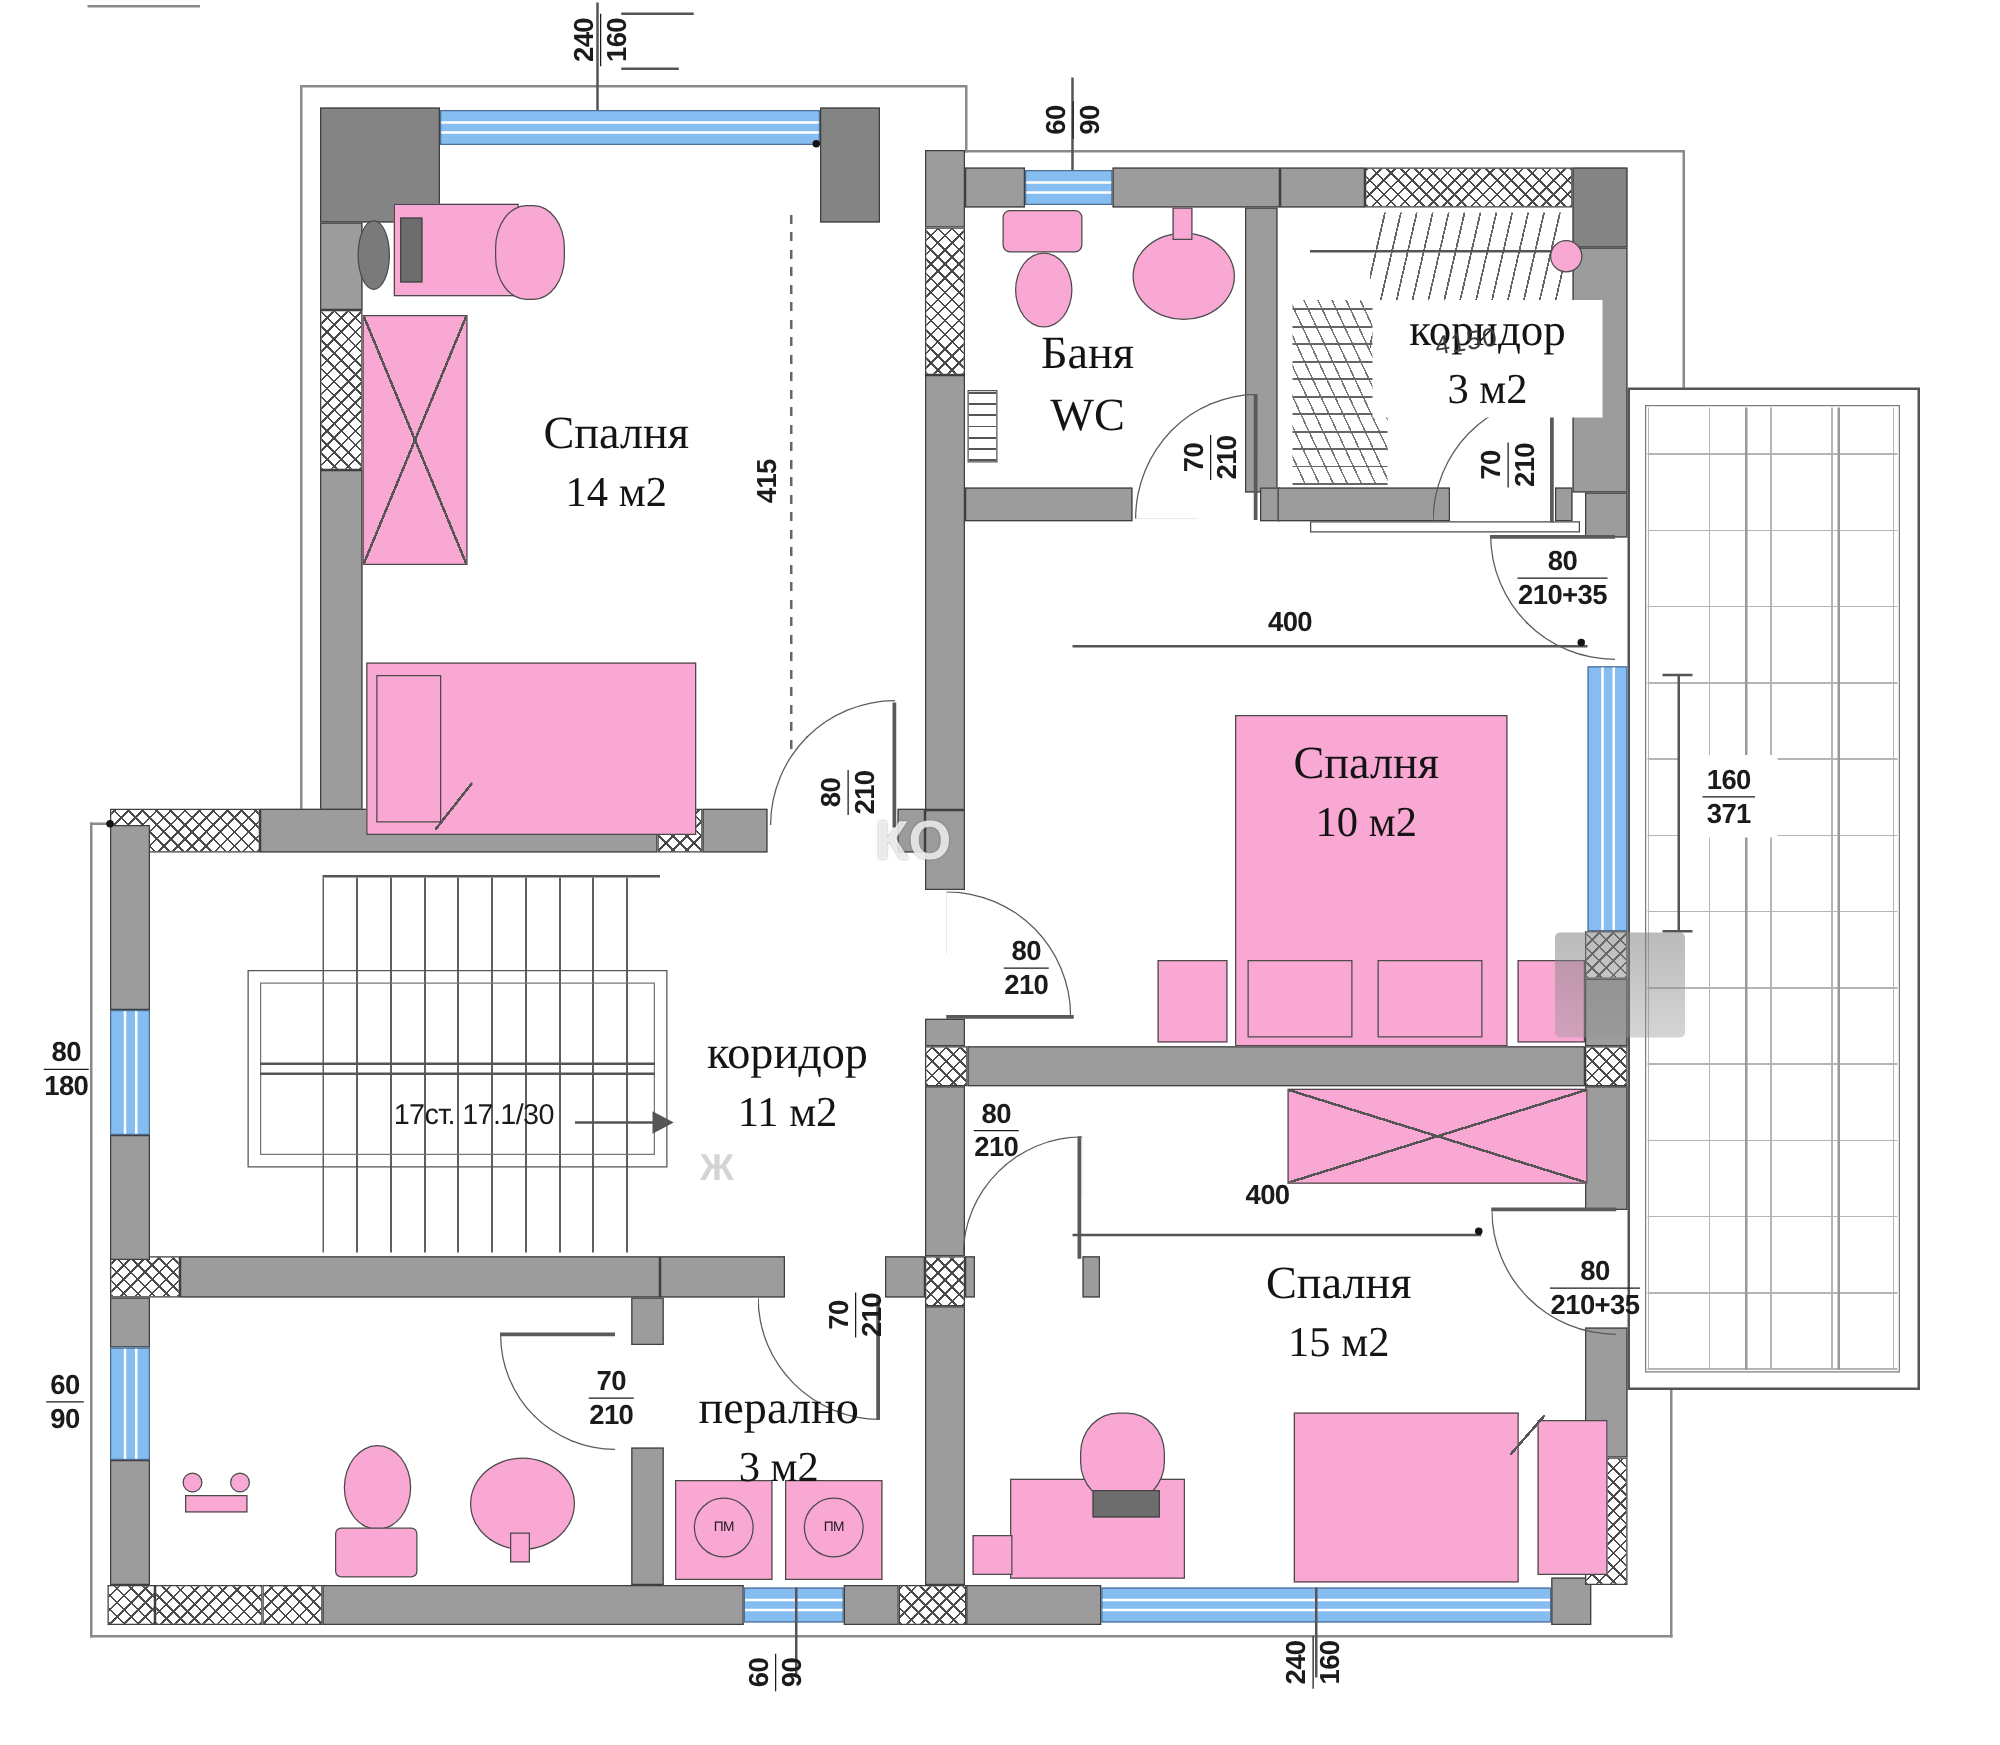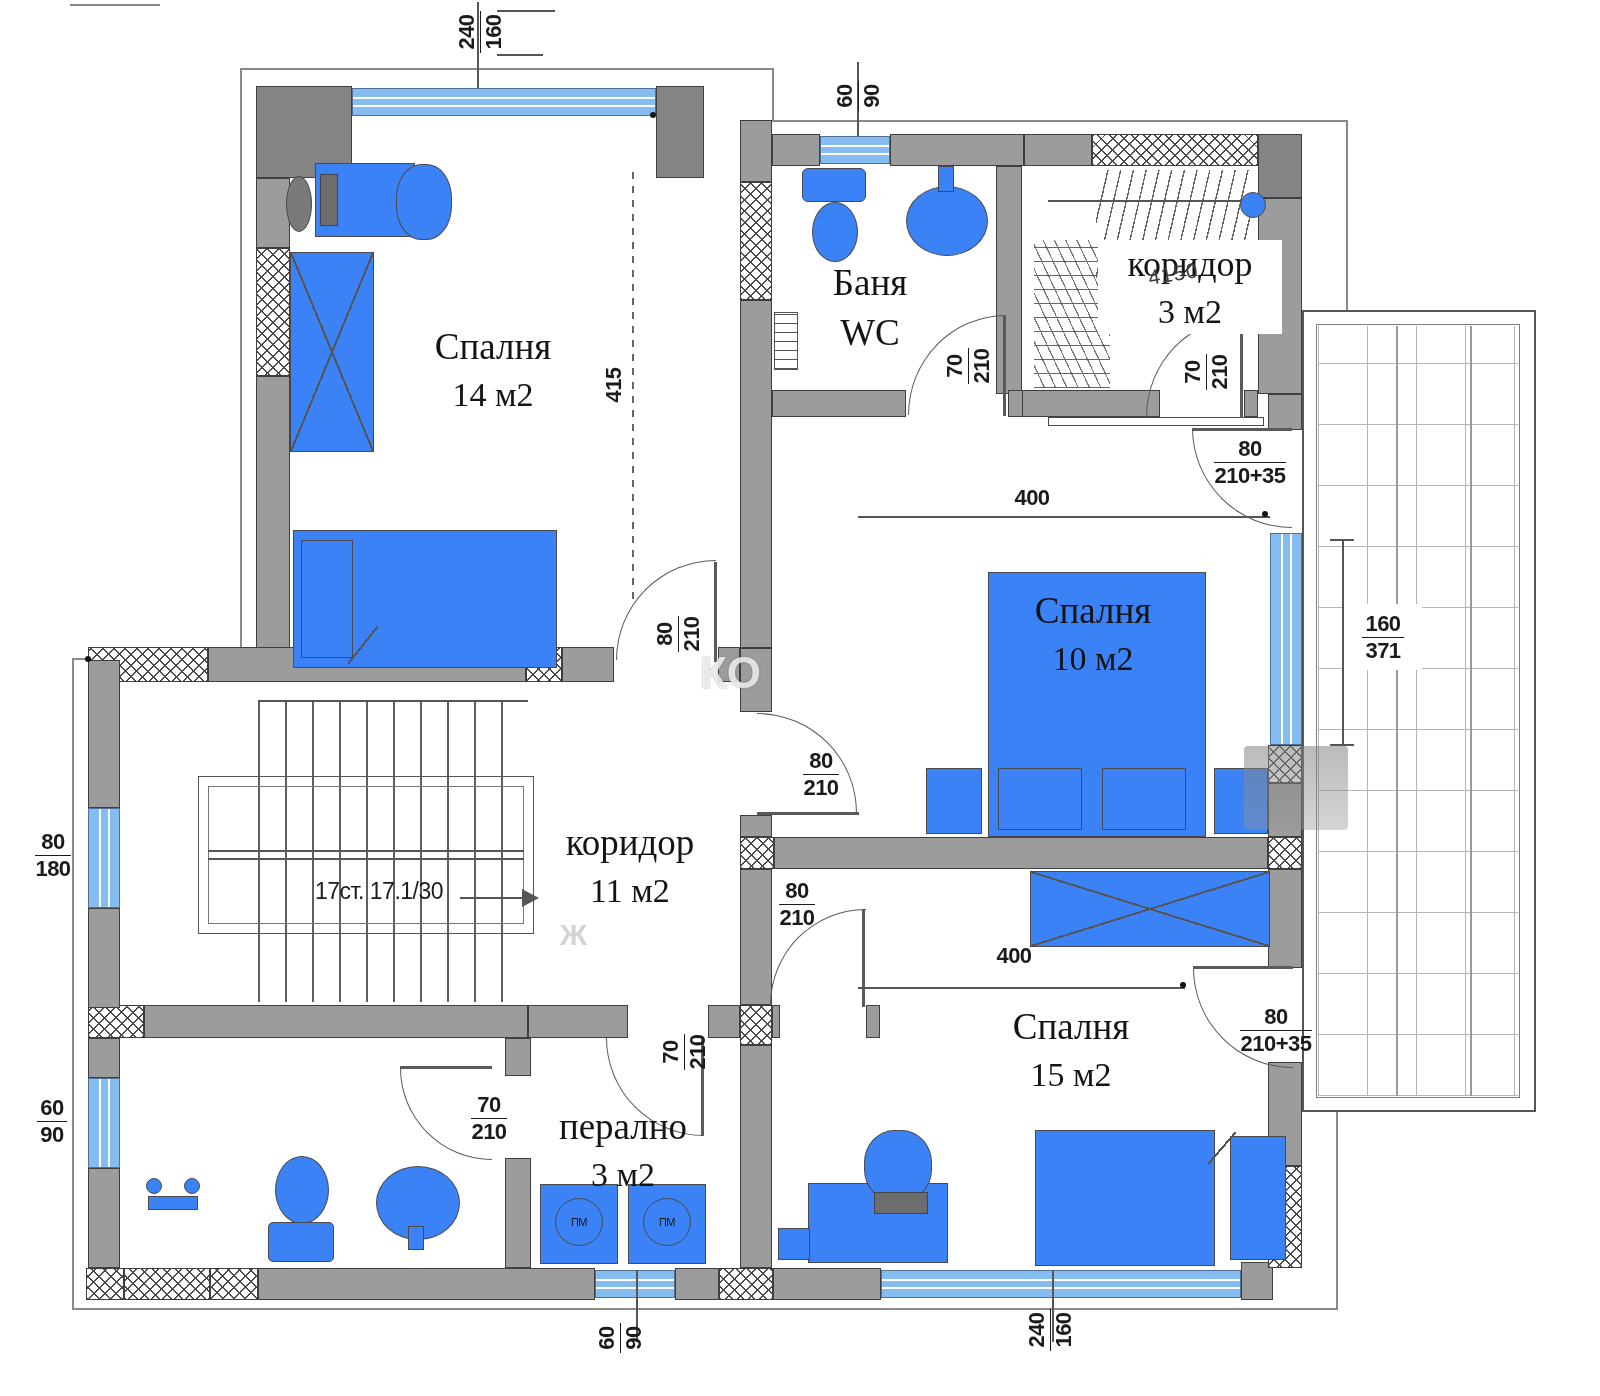--- a/index.html
+++ b/index.html
@@ -16,21 +16,21 @@
   .win-v::before,.win-v::after{content:"";position:absolute;top:0;bottom:0;width:2px;background:#fff;}
   .win-v::before{left:32%;} .win-v::after{left:62%;}
   .thin{position:absolute;background:#8a8a8a;}
   .dline{position:absolute;background:#555;}
   .dashv{position:absolute;width:1.5px;background:repeating-linear-gradient(#666 0 7px,transparent 7px 14px);}
   .arc{position:absolute;box-sizing:border-box;border:1.6px solid #5a5a5a;background:transparent;}
   .arc.tl{border-right:none;border-bottom:none;border-top-left-radius:100%;}
   .arc.tr{border-left:none;border-bottom:none;border-top-right-radius:100%;}
   .arc.bl{border-right:none;border-top:none;border-bottom-left-radius:100%;}
   .leaf{position:absolute;background:#5a5a5a;}
-  .furn{position:absolute;border:1.8px solid #4a4a4a;background:#3b82f6;box-sizing:border-box;}
+  .furn{position:absolute;border:1.8px solid #4a4a4a;background:#f9a8d4;box-sizing:border-box;}
   .oval{border-radius:50%;}
   .xbox{background-image:
      linear-gradient(to top right,transparent calc(50% - 1px),#555 calc(50% - 1px) calc(50% + 1px),transparent calc(50% + 1px)),
      linear-gradient(to bottom right,transparent calc(50% - 1px),#555 calc(50% - 1px) calc(50% + 1px),transparent calc(50% + 1px));}
   .dim{position:absolute;font-size:22px;font-weight:600;letter-spacing:-0.5px;color:#1b1b1b;
        display:flex;align-items:center;justify-content:center;text-align:center;line-height:1;}
   .rot{transform:rotate(-90deg);}
   .frac{display:inline-block;text-align:center;}
   .frac .n{display:block;border-bottom:1.6px solid #1b1b1b;padding:0 3px 2px;}
   .frac .d{display:block;padding-top:2px;}

